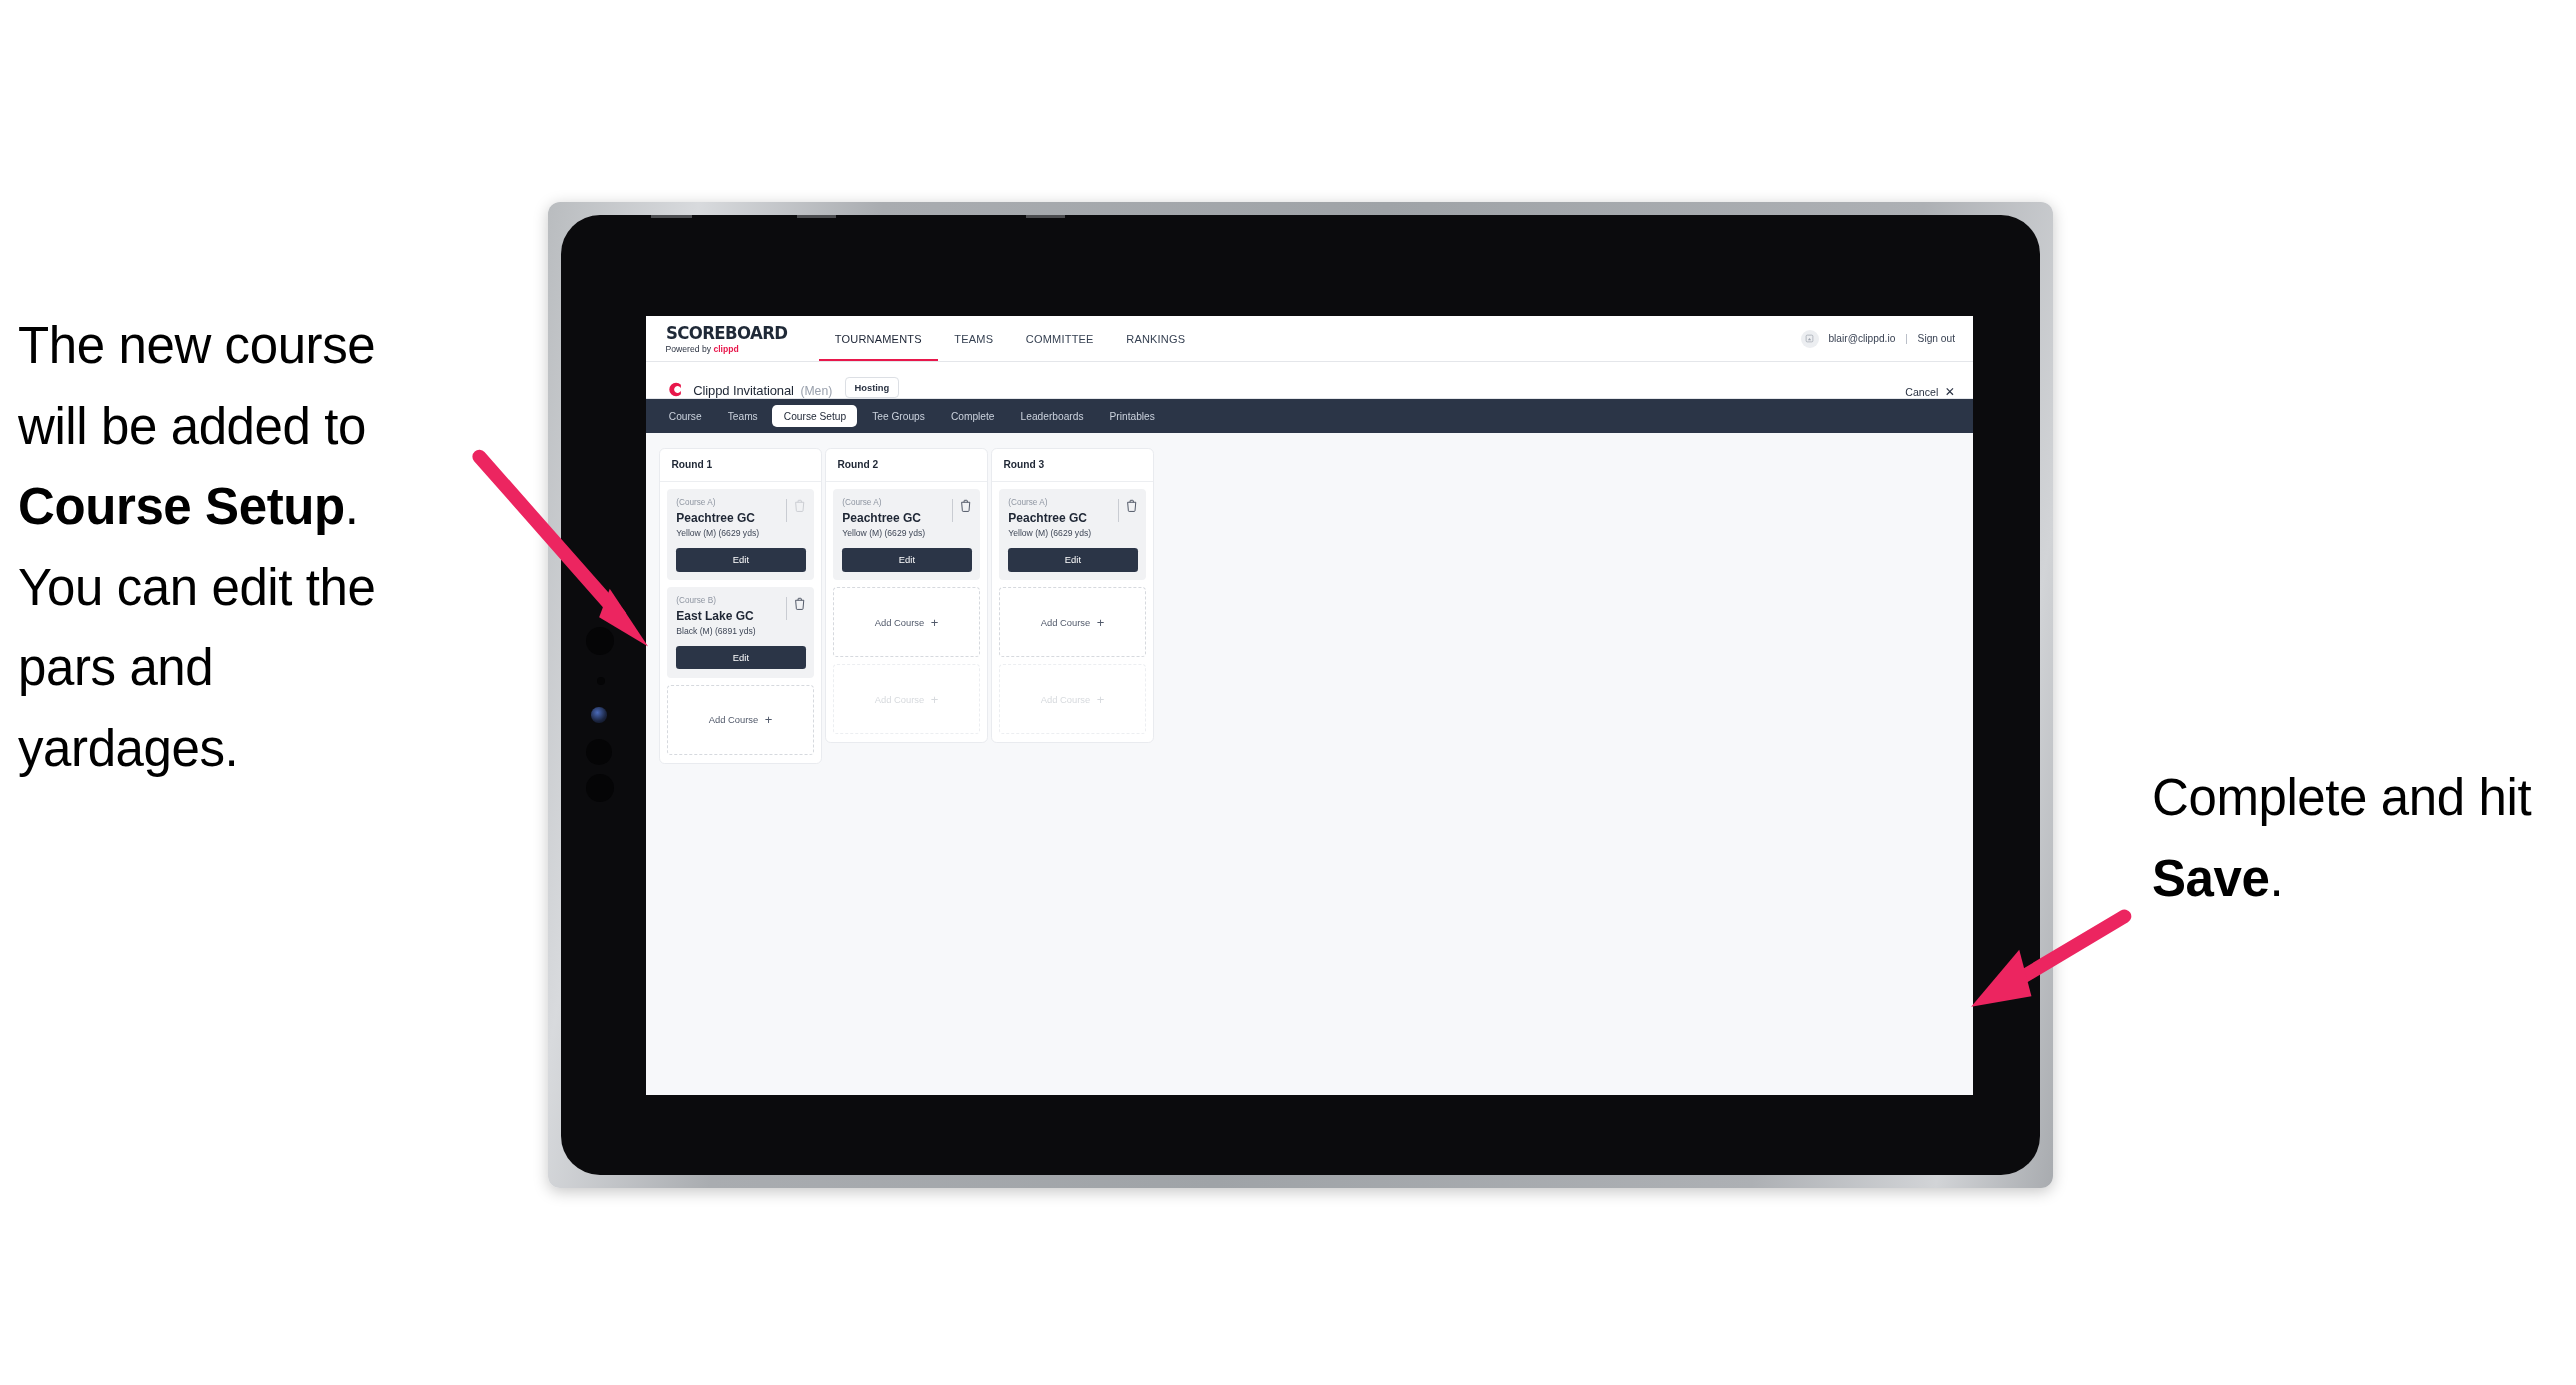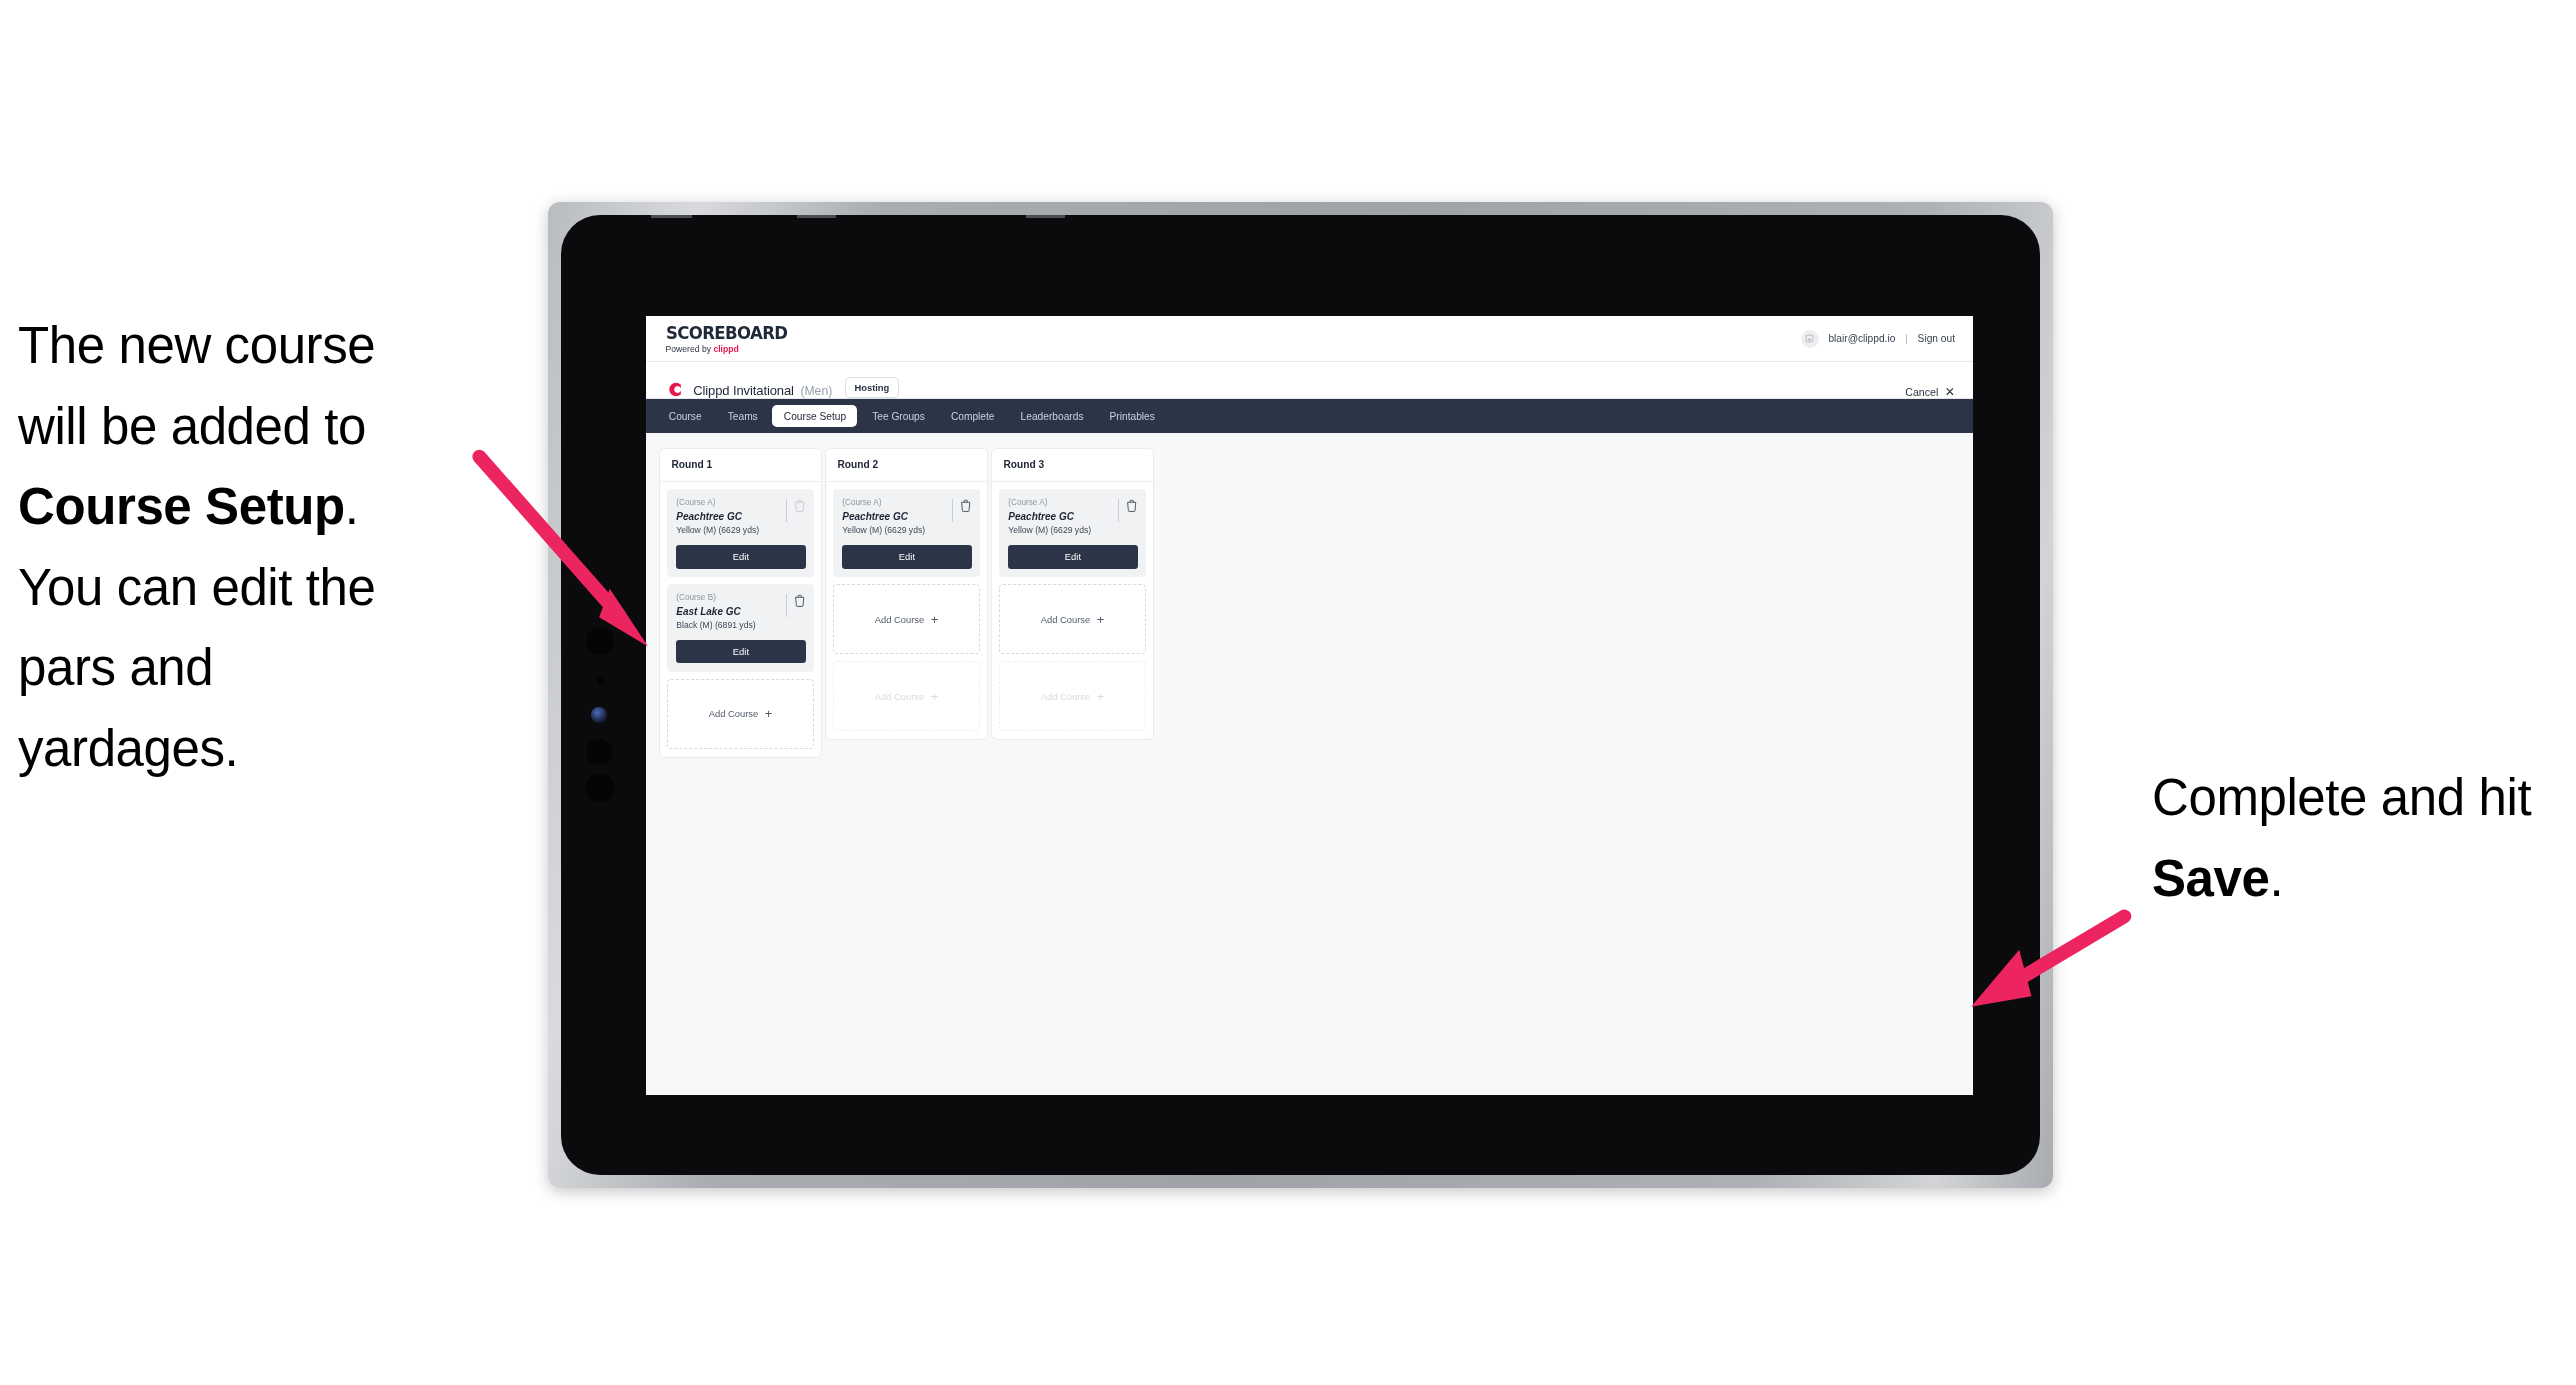--- a/index.html
+++ b/index.html
@@ -139,21 +139,21 @@
   .round-head {
     padding: 10.6px 11.4px; font-size: 10.2px; font-weight: 700; color: #1e2634;
     border-bottom: 0.8px solid #eceef1;
   }
   .round-body { padding: 7.3px 7.3px 8.2px 7.3px; display: flex; flex-direction: column; gap: 7.3px; }
 
   .course-card { background: #f1f2f4; border-radius: 4.1px; padding: 8.2px 8.2px 8.2px 9px; }
   .cc-top { display: flex; align-items: flex-start; }
   .cc-text { flex: 1; min-width: 0; }
   .cc-label { font-size: 8.2px; color: #8e95a1; line-height: 1.45; }
-  .cc-name { font-size: 10px; font-weight: 700; color: #1e2634; line-height: 1.5; font-style: italic; }
+  .cc-name { font-size: 12px; font-weight: 700; color: #1e2634; line-height: 1.5; }
   .cc-tee { font-size: 8.6px; color: #3f4757; line-height: 1.5; }
   .cc-actions { display: flex; align-items: flex-start; gap: 7.3px; padding-top: 1.6px; }
   .cc-div { width: 0.8px; height: 23px; background: #c9ccd2; }
   .trash { width: 11.4px; height: 13px; opacity: 1; cursor: pointer; }
   .trash.disabled { opacity: .28; }
   .edit-btn {
     margin-top: 8.2px; background: #2b3547; color: #ffffff; text-align: center;
     font-size: 9.4px; padding: 5.7px 0 6.5px; border-radius: 3.3px; cursor: pointer;
   }
 
@@ -188,20 +188,34 @@
     <div class="cam-dot" id="cam-blue"></div>
     <div class="cam-dot" id="cam-d2"></div>
     <div class="cam-dot" id="cam-d3"></div>
 
     <div id="app">
 
       <div id="topnav">
         <div class="brand">
           <div class="brand-word">SCOREBOARD</div>
           <div class="brand-sub"><span>Powered by </span><i>clippd</i></div>
+        </div>
+        <div class="nav-links">
+          <div class="nav-link active">
+              <span>TOURNAMENTS</span>
+            </div>
+          <div class="nav-link">
+              <span>TEAMS</span>
+            </div>
+          <div class="nav-link">
+              <span>COMMITTEE</span>
+            </div>
+          <div class="nav-link">
+              <span>RANKINGS</span>
+            </div>
         </div>
         <div class="nav-spacer"></div>
         <div class="nav-right">
           <div class="avatar-chip">
             <svg width="9" height="9" viewBox="0 0 16 16">
               <rect x="2" y="2" width="12" height="12" rx="2" fill="none" stroke="#9aa0aa" stroke-width="1.2"></rect>
               <path d="M5 11 L8 7 L11 11 Z" fill="#9aa0aa"></path>
             </svg>
           </div>
           <div class="user-email">blair@clippd.io</div>

